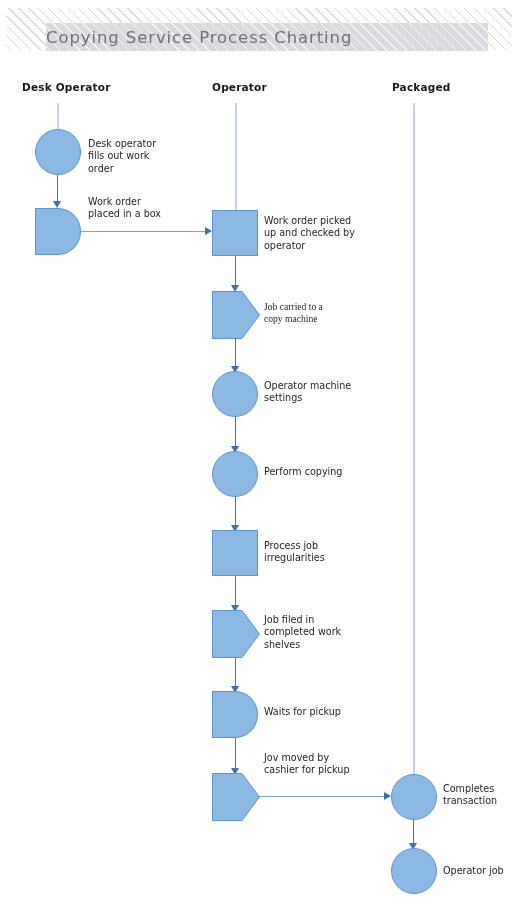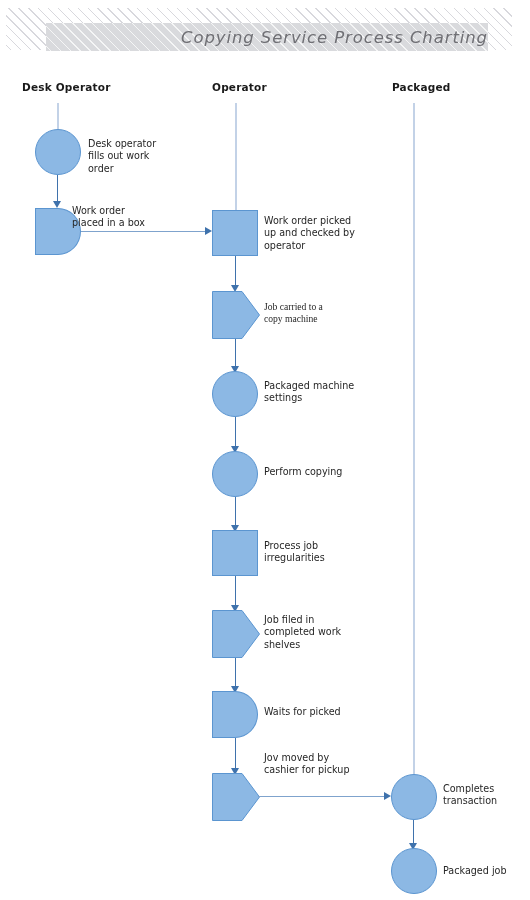--- a/index.html
+++ b/index.html
@@ -47,22 +47,21 @@
     height: 28px;
     background-color: #d9dadd;
     background-image: repeating-linear-gradient(
         45deg,
         rgba(255,255,255,0.0) 0px, rgba(255,255,255,0.0) 3px,
         rgba(255,255,255,0.75) 3px, rgba(255,255,255,0.75) 4px,
         rgba(255,255,255,0.0) 4px, rgba(255,255,255,0.0) 7px
     );
     display: flex;
     align-items: center;
-    justify-content: flex-end;
-    font-style: italic;
+    justify-content: flex-start;
   }
   .banner-title {
     font-size: 16.5px;
     color: #6f6f74;
     letter-spacing: 0.9px;
     font-weight: 400;
     white-space: nowrap;
   }
 
   
@@ -162,21 +161,21 @@
 
   <div class="shape shape-circle" style="left:35px; top:129px; width:46px; height:46px;"></div>
   <div class="step-label" style="left:88px; top:138px; width:92px;">Desk operator
 fills out work
 order</div>
 
   <div class="conn-v" style="left:57px; top:175px; height:27px;"></div>
   <div class="arrow-down" style="left:53px; top:201px;"></div>
 
   <div class="shape shape-delay" style="left:35px; top:208px; width:46px; height:47px;"></div>
-  <div class="step-label" style="left:72px; top:196px; width:100px;margin-top:9px;">Work order
+  <div class="step-label" style="left:88px; top:196px; width:100px;">Work order
 placed in a box</div>
 
   <div class="conn-h" style="left:81px; top:231px; width:126px;"></div>
   <div class="arrow-right" style="left:205px; top:227px;"></div>
 
   <div class="shape shape-rect" style="left:212px; top:210px; width:46px; height:46px;"></div>
   <div class="step-label" style="left:264px; top:215px; width:110px;">Work order picked
 up and checked by
 operator</div>
 
@@ -188,21 +187,21 @@
       <polygon points="0.5,0.5 30,0.5 47.5,24 30,47.5 0.5,47.5" fill="#8cb8e4" stroke="#5b95d0" stroke-width="1"></polygon>
     </svg>
   </div>
   <div class="step-label" style="left:264px; top:301px; width:100px;font-family:Liberation Serif, serif;">Job carried to a
 copy machine</div>
 
   <div class="conn-v" style="left:235px; top:339px; height:29px;"></div>
   <div class="arrow-down" style="left:231px; top:366px;"></div>
 
   <div class="shape shape-circle" style="left:212px; top:371px; width:46px; height:46px;"></div>
-  <div class="step-label" style="left:264px; top:380px; width:104px;">Packaged machine
+  <div class="step-label" style="left:264px; top:380px; width:104px;">Operator machine
 settings</div>
 
   <div class="conn-v" style="left:235px; top:417px; height:31px;"></div>
   <div class="arrow-down" style="left:231px; top:446px;"></div>
 
   <div class="shape shape-circle" style="left:212px; top:451px; width:46px; height:46px;"></div>
   <div class="step-label" style="left:264px; top:466px; width:104px;">Perform copying</div>
 
   <div class="conn-v" style="left:235px; top:497px; height:30px;"></div>
   <div class="arrow-down" style="left:231px; top:525px;"></div>
@@ -220,21 +219,21 @@
     </svg>
   </div>
   <div class="step-label" style="left:264px; top:614px; width:104px;">Job filed in
 completed work
 shelves</div>
 
   <div class="conn-v" style="left:235px; top:658px; height:30px;"></div>
   <div class="arrow-down" style="left:231px; top:686px;"></div>
 
   <div class="shape shape-delay" style="left:212px; top:691px; width:46px; height:47px;"></div>
-  <div class="step-label" style="left:264px; top:706px; width:104px;">Waits for picked</div>
+  <div class="step-label" style="left:264px; top:706px; width:104px;">Waits for pickup</div>
 
   <div class="conn-v" style="left:235px; top:738px; height:32px;"></div>
   <div class="arrow-down" style="left:231px; top:768px;"></div>
 
   <div class="shape-arrow-wrap" style="left:212px; top:773px;">
     <svg width="48" height="48" viewBox="0 0 48 48">
       <polygon points="0.5,0.5 30,0.5 47.5,24 30,47.5 0.5,47.5" fill="#8cb8e4" stroke="#5b95d0" stroke-width="1"></polygon>
     </svg>
   </div>
   <div class="step-label" style="left:264px; top:752px; width:110px;">Jov moved by
@@ -244,15 +243,15 @@
   <div class="arrow-right" style="left:384px; top:792px;"></div>
 
   <div class="shape shape-circle" style="left:391px; top:774px; width:46px; height:46px;"></div>
   <div class="step-label" style="left:443px; top:783px; width:84px;">Completes
 transaction</div>
 
   <div class="conn-v" style="left:413px; top:820px; height:25px;"></div>
   <div class="arrow-down" style="left:409px; top:843px;"></div>
 
   <div class="shape shape-circle" style="left:391px; top:848px; width:46px; height:46px;"></div>
-  <div class="step-label" style="left:443px; top:865px; width:84px;">Packaged job</div>
+  <div class="step-label" style="left:443px; top:865px; width:84px;">Operator job</div>
 
 </div>
 
 </body></html>

